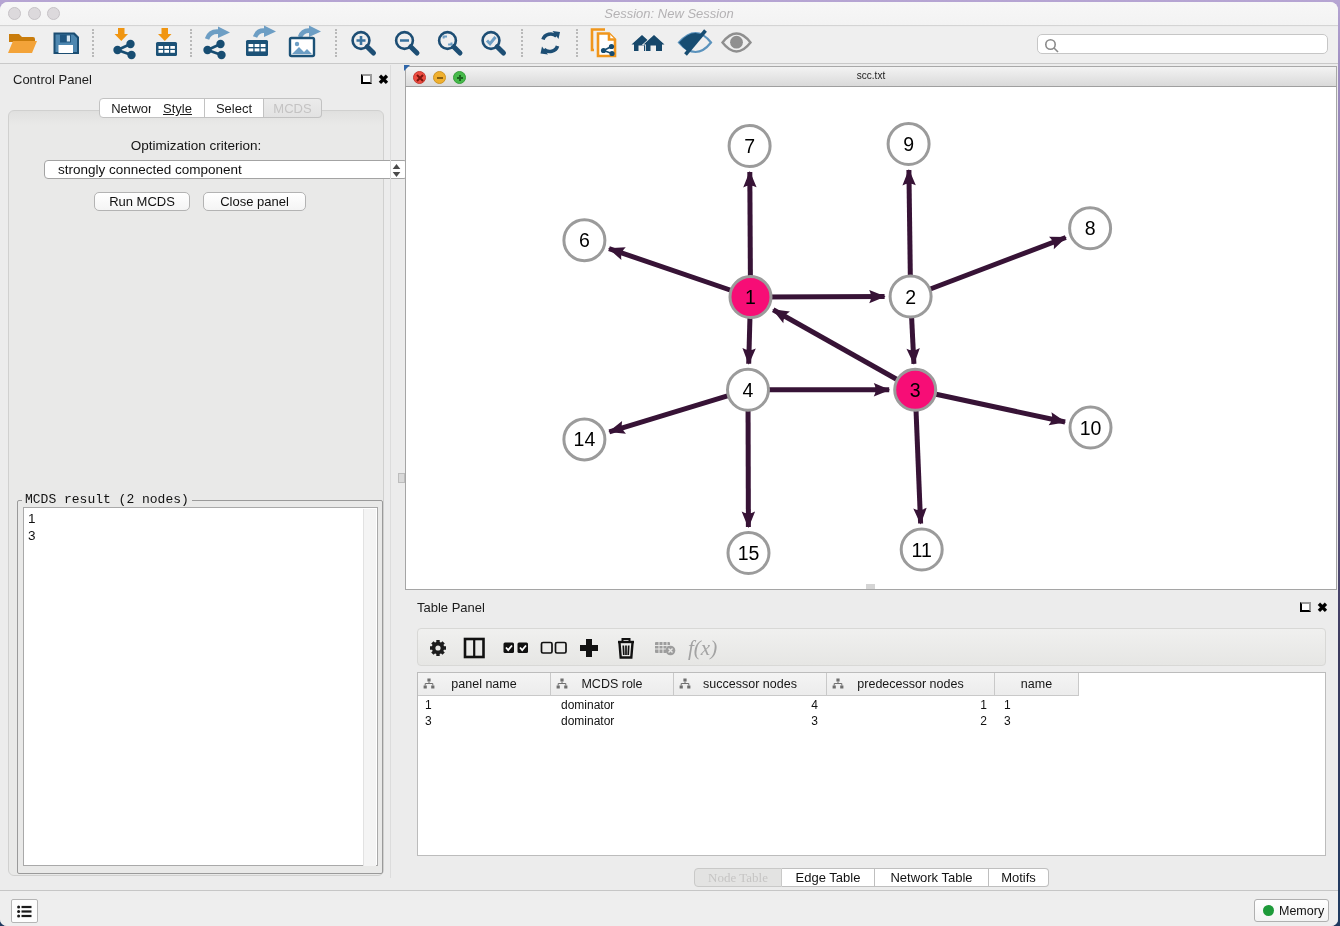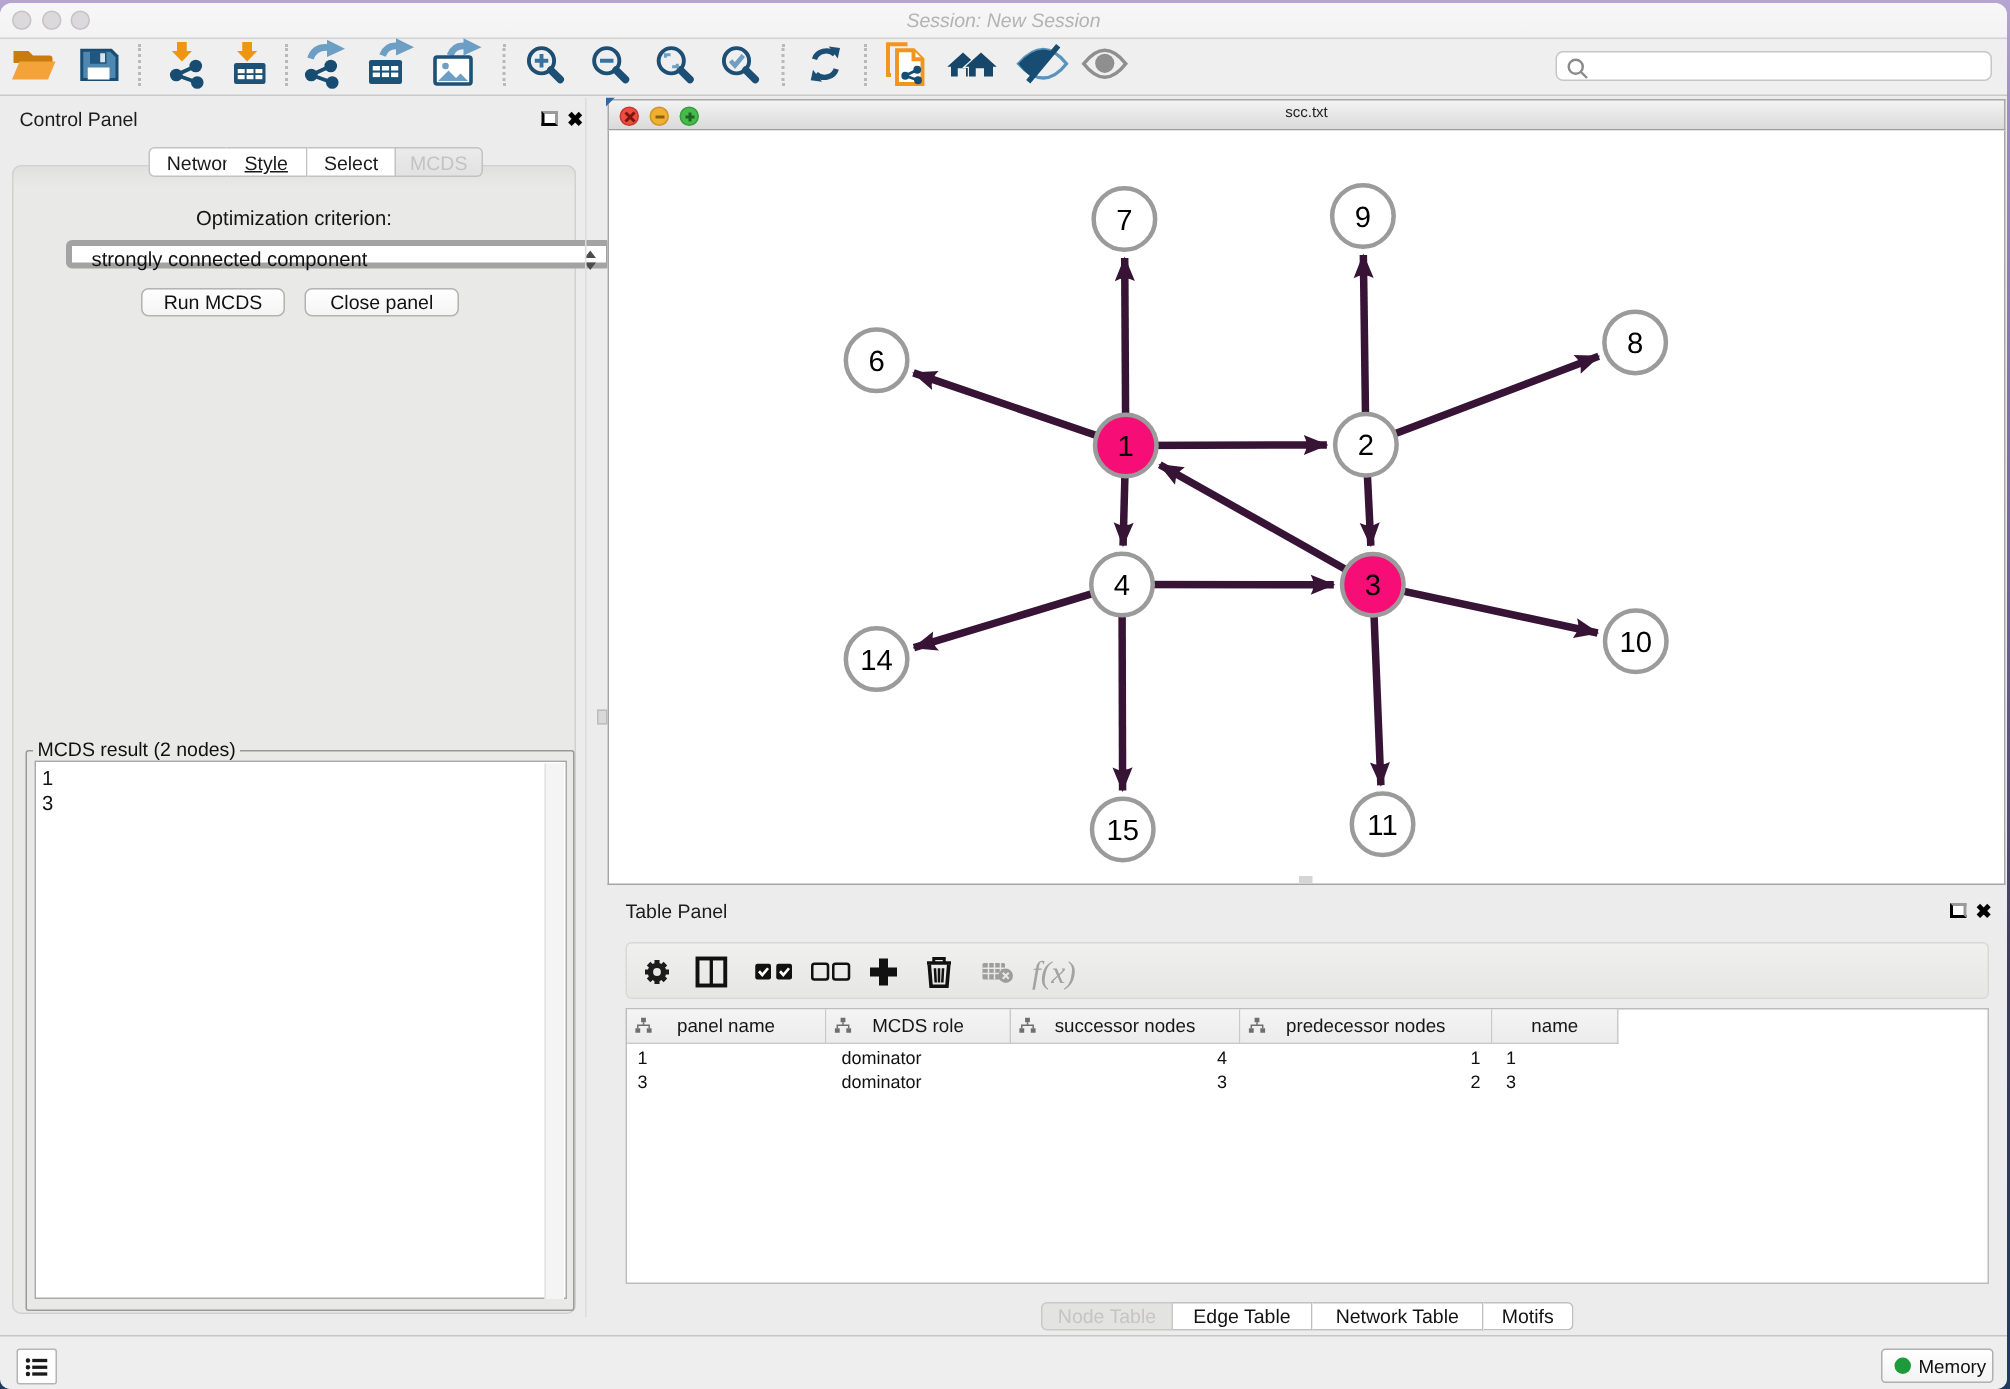--- a/index.html
+++ b/index.html
@@ -217,32 +217,32 @@
     <div class="ptitle" style="position:absolute;left:13px;top:7px;">Control Panel</div>
     <div class="sqicon" style="left:361px;top:9px;"></div>
     <div class="xicon" style="left:378px;top:10px;">✖</div>
     <div id="cpbody"></div>
     <div class="tab" style="left:80px;  width:72px; border-radius:4px 0 0 4px;margin-left:19px;">Network</div>
     <div class="tab" style="left:151px; width:54px; border-left:none;text-decoration:underline;">Style</div>
     <div class="tab" style="left:205px; width:59px; border-left:none;">Select</div>
     <div class="tab" style="left:264px; width:58px; border-left:none; border-radius:0 4px 4px 0;
          background:linear-gradient(#ebebeb,#e2e2e2); color:#c4c3c3;">MCDS</div>
     <div style="position:absolute;left:0;top:73px;width:392px;text-align:center;font-size:13.5px;color:#141414;">Optimization criterion:</div>
-    <div style="position:absolute;left:44px;top:95px;width:364px;height:19px;background:#fff;border:4px solid #a3a3a3;border-radius:4px;">
+    <div style="position:absolute;left:44px;top:95px;width:364px;height:19px;background:#fff;border:1px solid #a3a3a3;border-radius:4px;">
       <span style="position:absolute;left:13px;top:1px;font-size:13.5px;color:#111;">strongly connected component</span>
       <svg style="position:absolute;right:6px;top:3px;" width="9" height="13" viewBox="0 0 9 13">
         <path d="M4.5 0 L8.3 5 H0.7 Z" fill="#4a4a4a"></path>
         <path d="M4.5 13 L8.3 8 H0.7 Z" fill="#4a4a4a"></path>
       </svg>
     </div>
     <div class="btn" style="left:94px;top:127px;width:96px;">Run MCDS</div>
     <div class="btn" style="left:203px;top:127px;width:103px;">Close panel</div>
 
     <div style="position:absolute;left:17px;top:435px;width:366px;height:374px;border:1px solid #9a9a9a;border-radius:2px;"></div>
-    <div style="position:absolute;left:22px;top:427px;background:#e9e9e8;padding:0 3px;font-size:13px;color:#111;">MCDS result (2 nodes)</div>
+    <div style="position:absolute;left:22px;top:427px;background:#e9e9e8;padding:0 3px;font-size:13px;color:#111;font-family:Liberation Mono, monospace;">MCDS result (2 nodes)</div>
     <div style="position:absolute;left:23px;top:442px;width:355px;height:359px;background:#fff;border:1px solid #a9a9a9;">
       <div style="position:absolute;right:1px;top:1px;width:13px;height:357px;background:#f4f4f4;border-left:1px solid #e2e2e2;"></div>
       <div style="position:absolute;left:4px;top:2px;font-size:13.5px;color:#111;line-height:17px;">1<br>3</div>
     </div>
   </div>
 
   <div style="position:absolute;left:390px;top:63px;width:1px;height:813px;background:#dcdcdc;"></div>
 
   <div style="position:absolute;left:398px;top:471px;width:7px;height:10px;background:#d9d9d9;border:1px solid #bdbdbd;"></div>
 
@@ -422,21 +422,21 @@
       <div class="td" style="left:143px;top:24px;">dominator</div>
       <div class="td" style="left:256px;top:24px;width:144px;text-align:right;">4</div>
       <div class="td" style="left:409px;top:24px;width:160px;text-align:right;">1</div>
       <div class="td" style="left:586px;top:24px;">1</div>
       <div class="td" style="left:7px;top:40px;">3</div>
       <div class="td" style="left:143px;top:40px;">dominator</div>
       <div class="td" style="left:256px;top:40px;width:144px;text-align:right;">3</div>
       <div class="td" style="left:409px;top:40px;width:160px;text-align:right;">2</div>
       <div class="td" style="left:586px;top:40px;">3</div>
     </div>
-    <div class="btab" style="left:290px;width:88px;border-radius:4px 0 0 4px;background:#e3e3e2;color:#c6c5c4;border-color:#c9c9c8;">Node Table</div>
+    <div class="btab" style="left:290px;width:88px;border-radius:4px 0 0 4px;background:#e3e3e2;color:#c6c5c4;border-color:#c9c9c8;font-family:Liberation Serif, serif;">Node Table</div>
     <div class="btab" style="left:378px;width:93px;border-left:none;">Edge Table</div>
     <div class="btab" style="left:471px;width:114px;border-left:none;">Network Table</div>
     <div class="btab" style="left:585px;width:60px;border-left:none;border-radius:0 4px 4px 0;">Motifs</div>
   </div>
 
   <div id="status">
     <div style="position:absolute;left:11px;top:8px;width:27px;height:24px;background:#fdfdfd;border:1px solid #b5b5b5;border-radius:2px;">
       <svg style="position:absolute;left:5px;top:5px;" width="15" height="13" viewBox="0 0 15 13">
         <g fill="#1a1a1a">
           <circle cx="1.6" cy="2" r="1.5"></circle>

